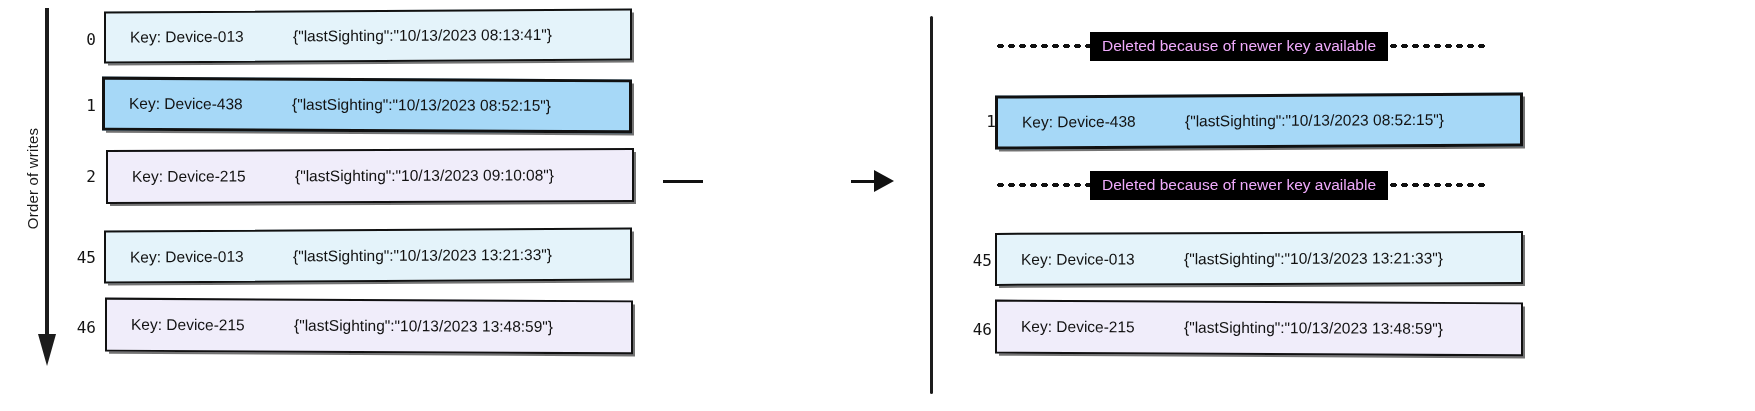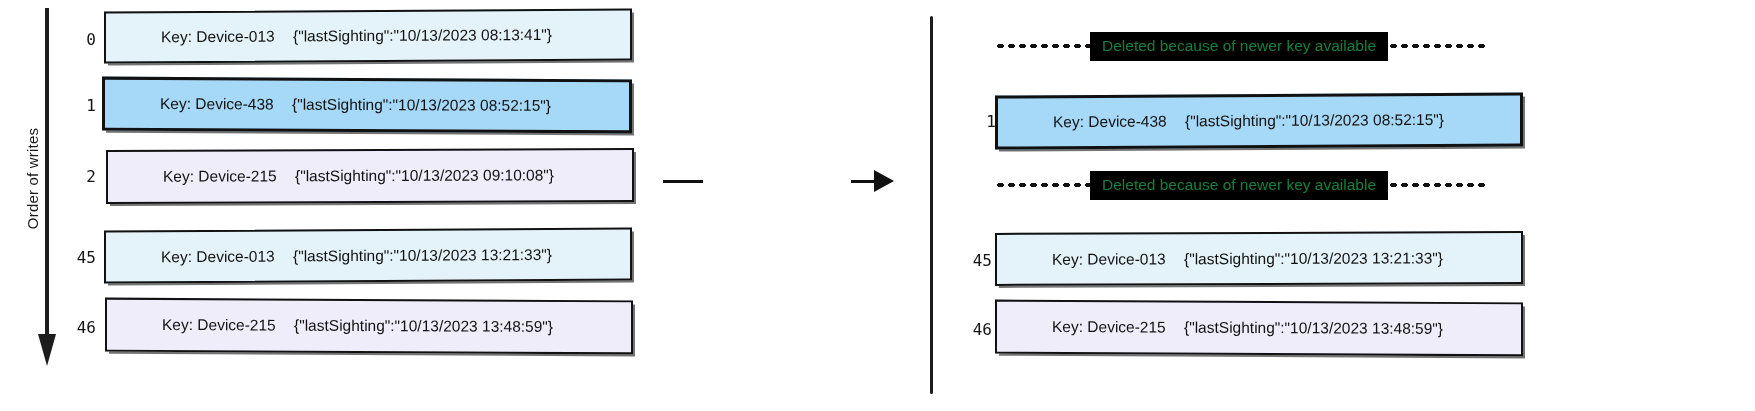--- a/index.html
+++ b/index.html
@@ -32,21 +32,21 @@
 
   
   .rec{
     position:absolute;
     box-sizing:border-box;
     border:2.5px solid #111;
     display:flex;align-items:center;
     font-size:15.5px;color:#121212;
     box-shadow:3px 3px 0 -1px rgba(0,0,0,.55);
   }
-  .rec .k{position:absolute;left:24px;white-space:nowrap;margin-left:31px;}
+  .rec .k{position:absolute;left:24px;white-space:nowrap;}
   .rec .v{position:absolute;white-space:nowrap;}
 
   .c-lightblue{background:#e4f3fa;}
   .c-blue{background:#a6d8f7;}
   .c-lavender{background:#f0edfa;}
 
   
   .skew-a{transform:skewY(-0.35deg);}
   .skew-b{transform:skewY(0.3deg);}
   .skew-c{transform:skewY(-0.2deg);}
@@ -81,21 +81,21 @@
   
   .del-row{position:absolute;display:flex;align-items:center;height:30px;}
   .dots{
     height:4px;width:95px;
     background-image:radial-gradient(circle, #111 50%, transparent 51%);
     background-size:11px 6px;
     background-repeat:repeat-x;
     background-position:left center;
   }
   .del-label{
-    background:#000;color:#15803d;
+    background:#000;color:#f0abfc;
     font-size:15.5px;
     padding:5px 12px 6px 12px;
     white-space:nowrap;
   }
   .dots.r{width:100px;}
 </style>
 </head>
 <body>
 
 <div class="canvas">

